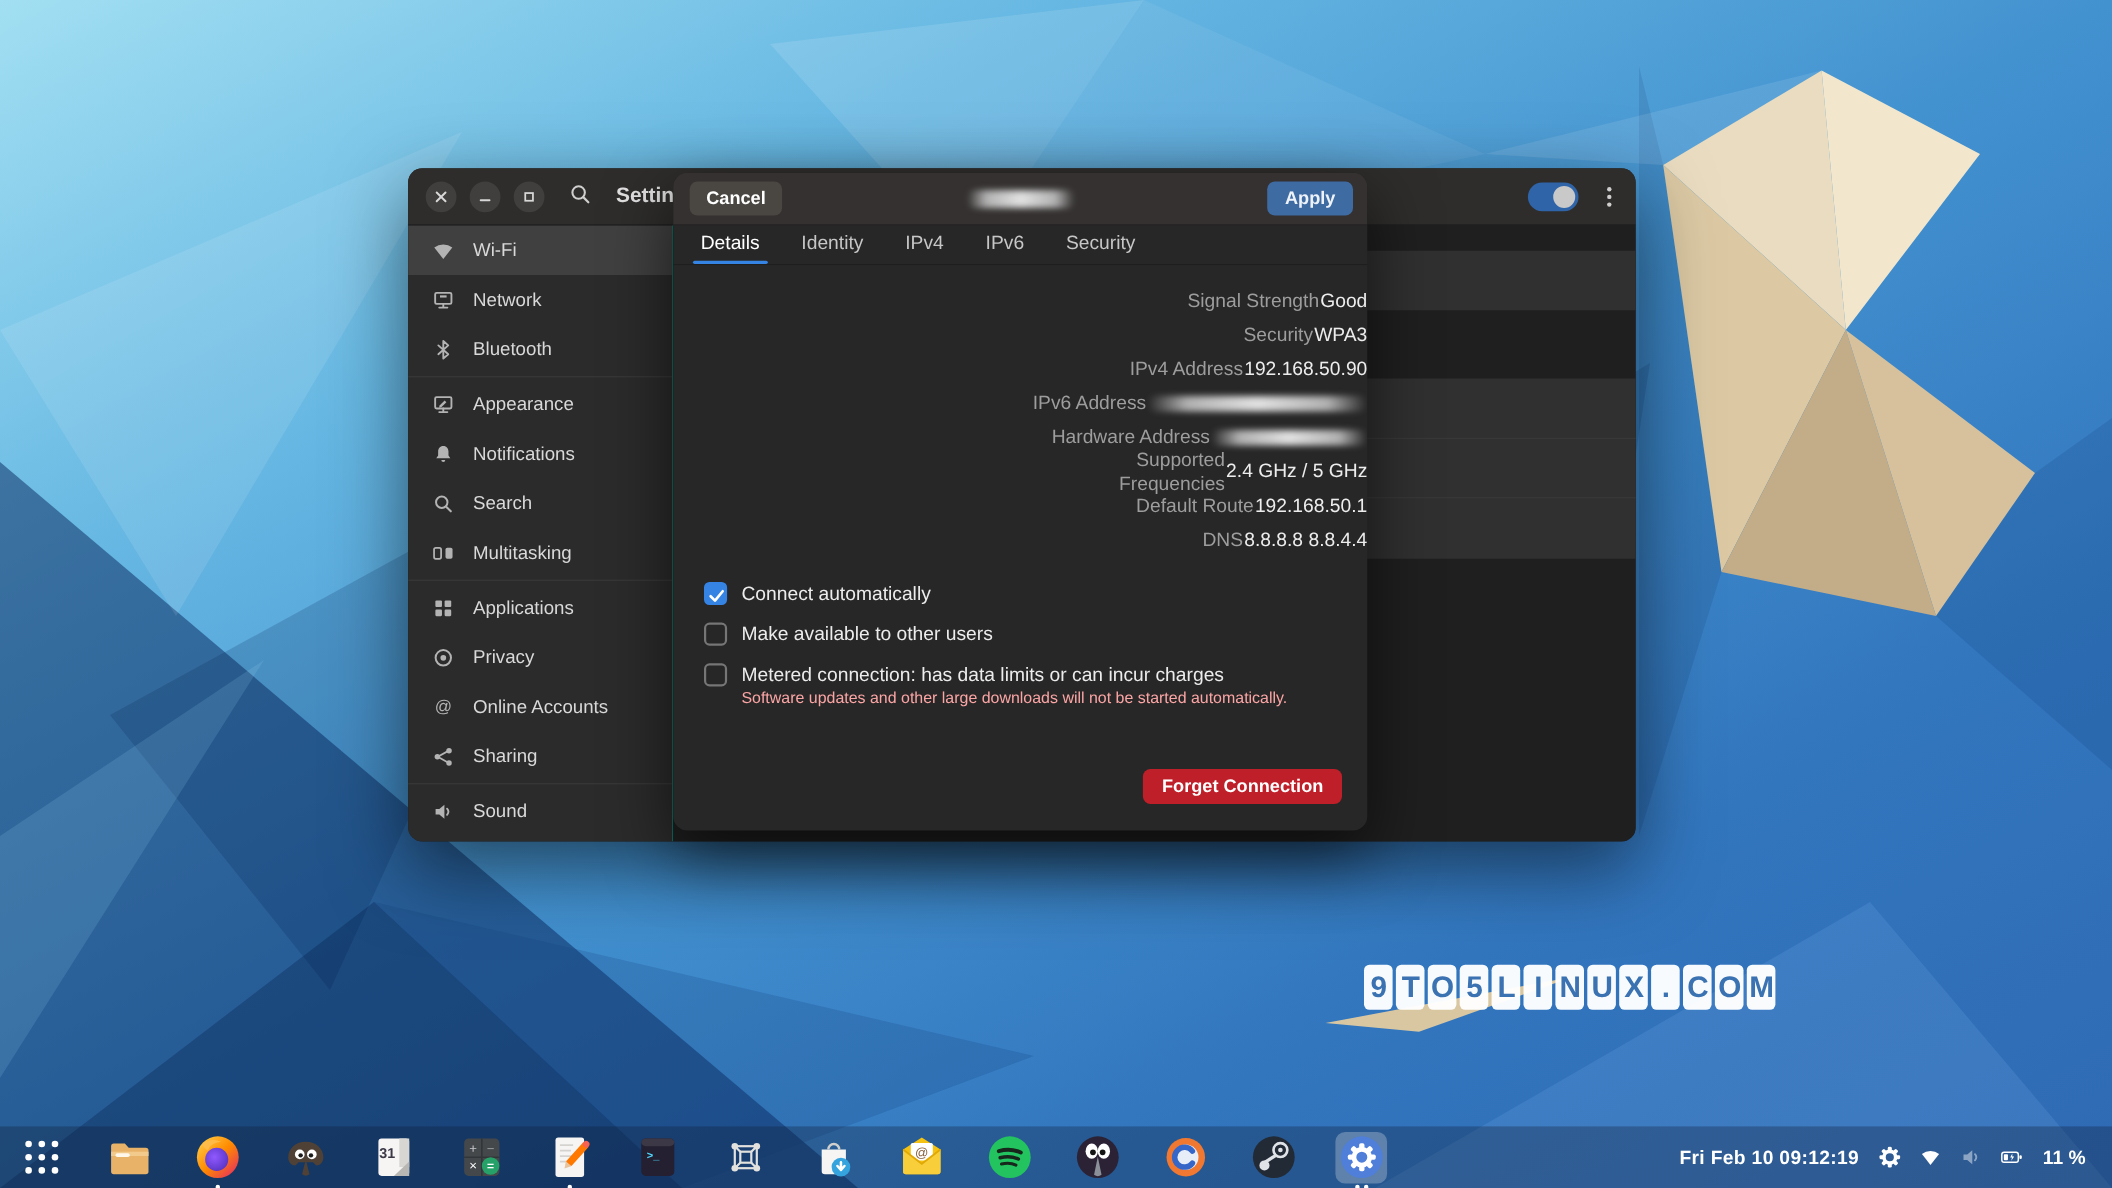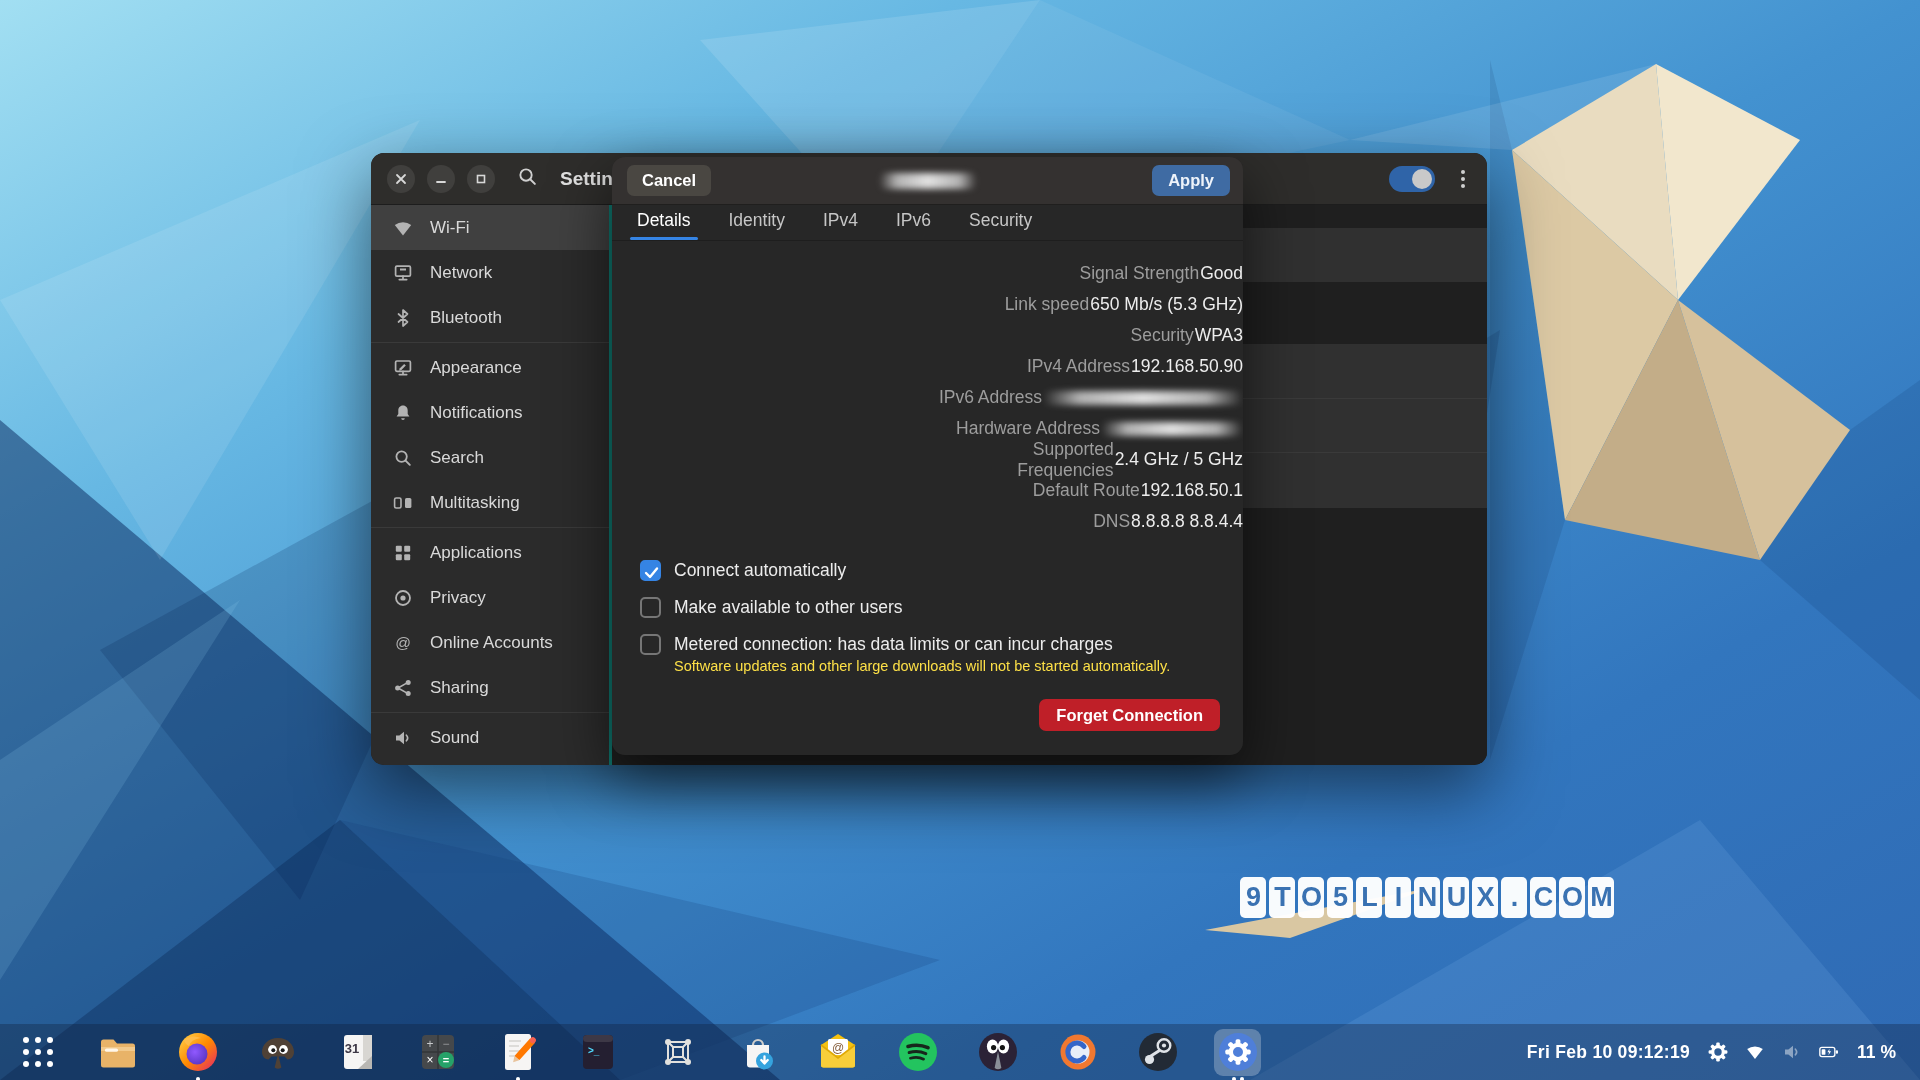--- a/index.html
+++ b/index.html
@@ -22,21 +22,21 @@
   .tb-right { margin-left:auto; display:flex; align-items:center; gap:20px; padding-right:16px; }
   .toggle { width:46px; height:26px; border-radius:13px; position:relative; }
   .toggle.on { background:#2f64a8; }
   .toggle .knob { position:absolute; top:3px; width:20px; height:20px; border-radius:50%; }
   .toggle.on .knob { right:3px; background:#c9c9c9; }
   .kebab { display:flex; flex-direction:column; gap:3px; padding:4px 6px; }
   .kebab span { width:4px; height:4px; border-radius:50%; background:#cfcfcf; }
 
   
   .sidebar { position:absolute; left:0; top:52px; width:241px; bottom:0; background:#2b2b2b;
-    border-right:3px solid #0f766e; overflow:hidden; }
+    border-right:1px solid #0f766e; overflow:hidden; }
   .sb-item { height:45px; display:flex; align-items:center; padding-left:22px; gap:17px; }
   .sb-item.selected { background:#404040; }
   .sb-icon { width:20px; height:20px; color:#b3b3b3; flex:0 0 auto; }
   .sb-icon svg { width:20px; height:20px; display:block; }
   .sb-label { font-size:17px; color:#d9d9d9; }
   .sb-divider { height:1px; background:#3a3a3a; margin:2px 0; }
 
   
   .main-panel { position:absolute; left:241px; top:52px; right:0; bottom:0; background:#1f1f1f; }
   .card { position:absolute; background:#303030; border-radius:12px; }
@@ -75,21 +75,21 @@
 
   .dlg-checks { padding:23px 16px 0 28px; }
   .check-row { margin-bottom:16px; }
   .check-line { display:flex; align-items:center; gap:13px; }
   .checkbox { width:21px; height:21px; border-radius:5px; flex:0 0 auto; position:relative;
     border:2px solid #767676; background:transparent; }
   .check-row.checked .checkbox { border-color:#3584e4; background:#3584e4; }
   .checkbox svg { display:none; position:absolute; left:1px; top:2px; }
   .check-row.checked .checkbox svg { display:block; }
   .check-label { font-size:17.5px; color:#ececec; }
-  .check-sub { margin:3px 0 0 34px; font-size:14.5px; color:#fde047; }
+  .check-sub { margin:3px 0 0 34px; font-size:14.5px; color:#fca5a5; }
   .check-sub:empty { display:none; }
 
   .btn-forget { position:absolute; right:23px; bottom:24px; height:32px; padding:0 17px;
     background:#bf1f28; color:#ffffff; }
 
   
   .watermark { position:absolute; left:1240px; top:877px; display:flex; gap:3px; }
   .wm-tile { width:26px; height:41px; background:rgba(255,255,255,.97); border-radius:5px;
     display:flex; align-items:center; justify-content:center;
     font-size:27px; font-weight:700; color:#3a72b2; letter-spacing:-1px; }
@@ -345,24 +345,20 @@
         <div class="tab">Security</div>
       </div>
 
     <div class="dlg-details">
 
     <div class="detail-row">
           <span class="detail-label">Signal Strength</span>
           <span class="detail-value">Good</span>
         </div>
         <div class="detail-row">
-          <span class="detail-label">Link speed</span>
-          <span class="detail-value">650 Mb/s (5.3 GHz)</span>
-        </div>
-        <div class="detail-row">
           <span class="detail-label">Security</span>
           <span class="detail-value">WPA3</span>
         </div>
         <div class="detail-row">
           <span class="detail-label">IPv4 Address</span>
           <span class="detail-value">192.168.50.90</span>
         </div>
         <div class="detail-row">
           <span class="detail-label">IPv6 Address</span>
           <span class="detail-value redacted blur-streak" style="width: 200px;"></span>

